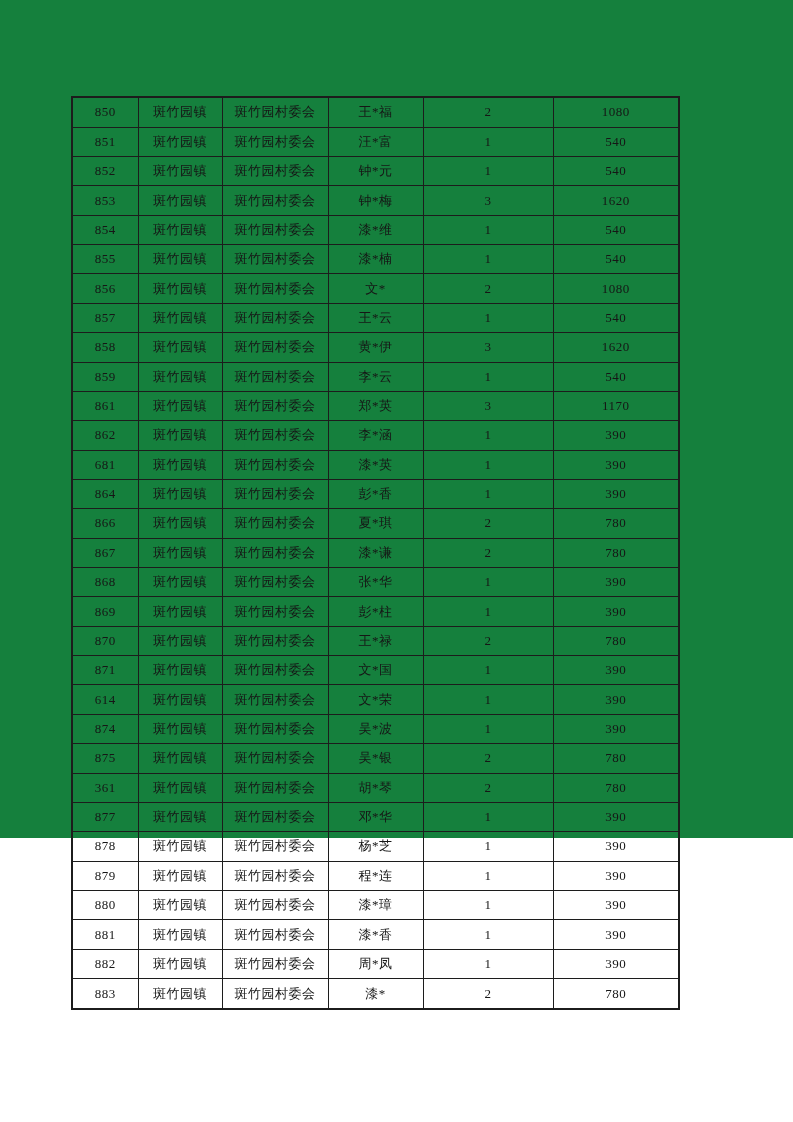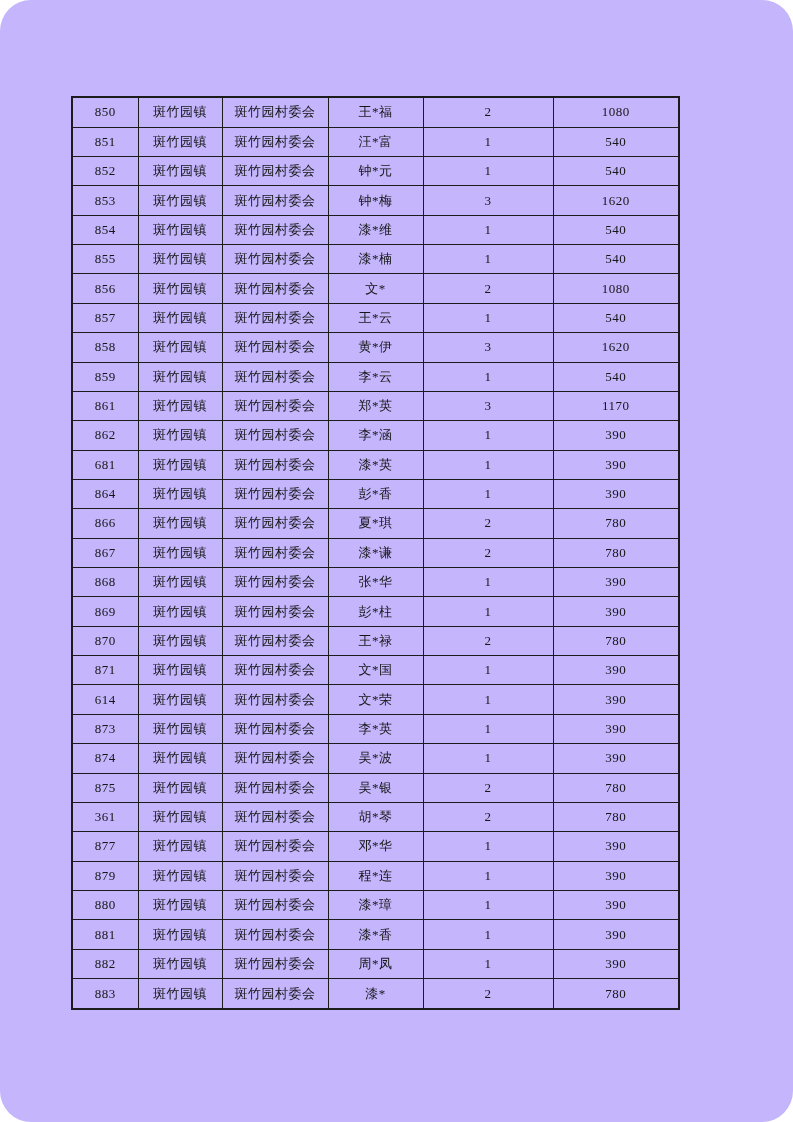--- a/index.html
+++ b/index.html
@@ -11,23 +11,22 @@
     height: 1122px;
     background: #ffffff;
     position: relative;
     font-family: "Liberation Serif", "DejaVu Serif", serif;
     overflow: hidden;
   }
   .page {
     position: absolute;
     left: 0; top: 0;
     width: 793px;
-    height: 1122px;
-    background: #c4b5fd;
-    border-radius: 31px;
+    height: 838px;
+    background: #15803d;
   }
   table.data-table {
     position: absolute;
     left: 71px;
     top: 96px;
     width: 607px;
     height: 914px;
     border-collapse: collapse;
     table-layout: fixed;
     border: 2px solid #1c1c1c;
@@ -226,28 +225,20 @@
         </tr>
         <tr>
           <td>614</td>
           <td>斑竹园镇</td>
           <td>斑竹园村委会</td>
           <td>文*荣</td>
           <td>1</td>
           <td>390</td>
         </tr>
         <tr>
-          <td>873</td>
-          <td>斑竹园镇</td>
-          <td>斑竹园村委会</td>
-          <td>李*英</td>
-          <td>1</td>
-          <td>390</td>
-        </tr>
-        <tr>
           <td>874</td>
           <td>斑竹园镇</td>
           <td>斑竹园村委会</td>
           <td>吴*波</td>
           <td>1</td>
           <td>390</td>
         </tr>
         <tr>
           <td>875</td>
           <td>斑竹园镇</td>
@@ -262,20 +253,28 @@
           <td>斑竹园村委会</td>
           <td>胡*琴</td>
           <td>2</td>
           <td>780</td>
         </tr>
         <tr>
           <td>877</td>
           <td>斑竹园镇</td>
           <td>斑竹园村委会</td>
           <td>邓*华</td>
+          <td>1</td>
+          <td>390</td>
+        </tr>
+        <tr>
+          <td>878</td>
+          <td>斑竹园镇</td>
+          <td>斑竹园村委会</td>
+          <td>杨*芝</td>
           <td>1</td>
           <td>390</td>
         </tr>
         <tr>
           <td>879</td>
           <td>斑竹园镇</td>
           <td>斑竹园村委会</td>
           <td>程*连</td>
           <td>1</td>
           <td>390</td>

